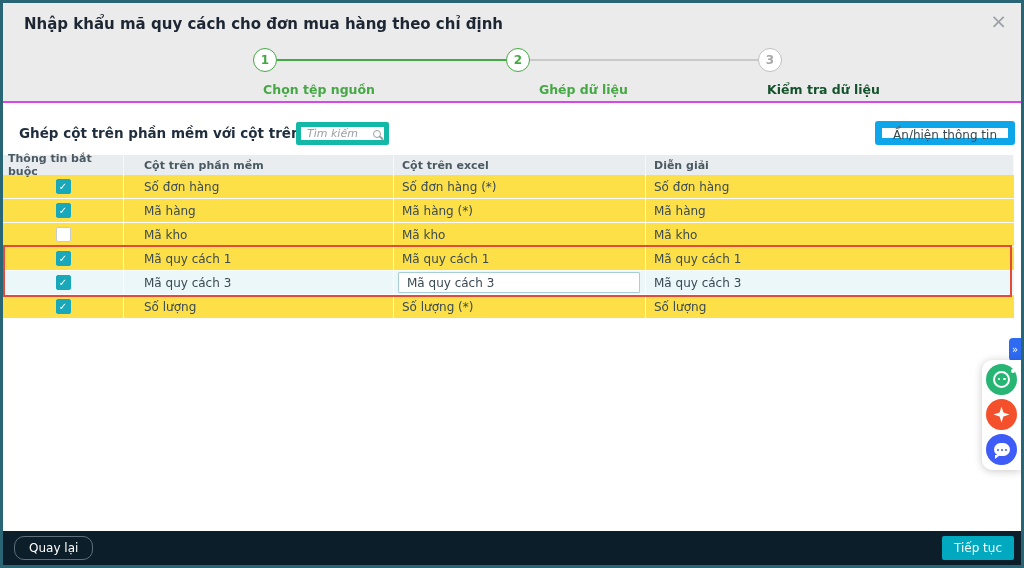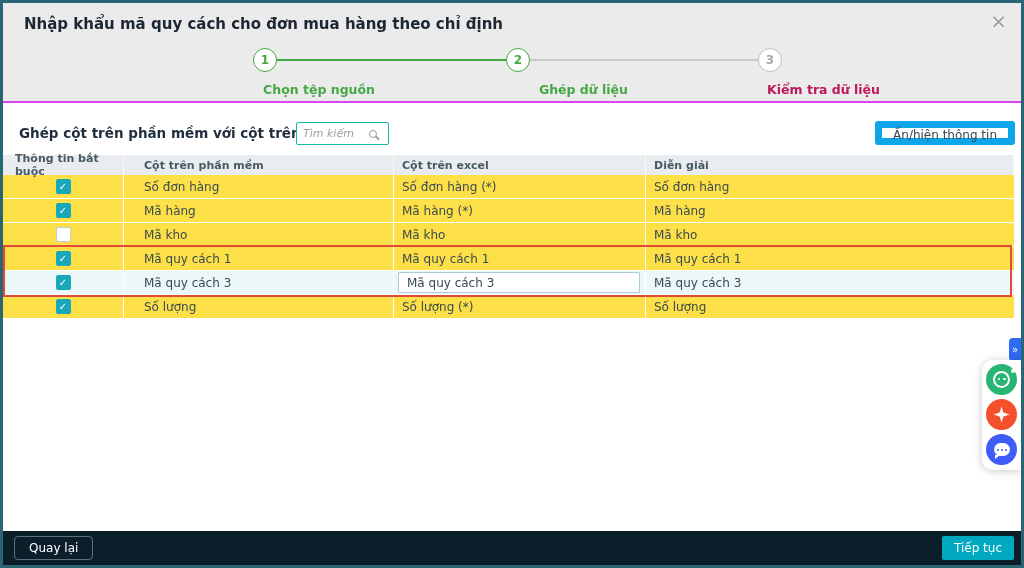--- a/index.html
+++ b/index.html
@@ -14,43 +14,43 @@
   
   .step-line { position:absolute; height:2px; }
   .line-done { left:274px; top:56px; width:229px; background:#45a845; }
   .line-pending { left:527px; top:56px; width:228px; background:#c9c9c9; }
   .step-circle { position:absolute; top:45px; width:24px; height:24px; border-radius:50%; background:#fff;
                  display:flex; align-items:center; justify-content:center; font-size:12px; font-weight:bold; cursor:pointer; }
   .step-circle.green { border:1.5px solid #45a845; color:#45a845; }
   .step-circle.gray  { border:1.5px solid #c0c0c0; color:#a8a8a8; }
   .c1 { left:250px; } .c2 { left:503px; } .c3 { left:755px; }
   .step-label { position:absolute; top:79px; width:220px; text-align:right; font-size:12.5px; font-weight:bold; }
-  .step-label.green { color:#45a845; } .step-label.gray { color:#be185d; font-weight:bold; }
+  .step-label.green { color:#45a845; } .step-label.gray { color:#14532d; font-weight:bold; }
   .l1 { left:152px; } .l2 { left:405px; } .l3 { left:657px; }
 
   
   .section-title { position:absolute; left:16px; top:122px; font-size:13.5px; font-weight:bold; color:#1f2d3d; }
-  .search-box { position:absolute; left:293px; top:119px; width:93px; height:23px; border:1px solid #14b8a6; border-radius:2px;
+  .search-box { position:absolute; left:293px; top:119px; width:93px; height:23px; border:5px solid #14b8a6; border-radius:2px;
                 background:#fff; display:flex; align-items:center; padding:0 6px; }
   .search-box input { border:none; outline:none; width:62px; font-size:11px; font-style:italic; color:#555; font-family:inherit; background:transparent; }
   .search-box input::placeholder { color:#9aa0a6; font-style:italic; }
   .mag { position:relative; width:8px; height:8px; border:1.5px solid #98a0a6; border-radius:50%; flex:none; margin-left:4px; }
   .mag::after { content:""; position:absolute; width:5px; height:1.5px; background:#98a0a6; transform:rotate(45deg); right:-4px; bottom:-2px; }
   .toggle-btn { position:absolute; right:6px; top:118px; height:24px; padding:0 11px; background:#fff; border:7px solid #0ea5e9;
                 border-radius:3px; font-size:12px; color:#37474f; font-family:inherit; cursor:pointer; }
 
   
   .table { position:absolute; left:0; top:152px; width:1011px; }
   .thead { display:flex; height:20px; background:#e9edf0; }
   .thead .th { font-size:11px; font-weight:bold; color:#4a5a63; display:flex; align-items:center; padding-left:8px; border-right:1px solid #f6f8f9; }
   .trow { display:flex; height:24px; background:#fde047; border-bottom:1px solid #fff; cursor:pointer; }
   .trow.selected { background:#ecf7fa; }
   .cell { display:flex; align-items:center; font-size:12px; color:#3a4a52; padding-left:8px; border-right:1px solid #fff; }
   .col1 { width:121px; justify-content:center; padding-left:0; }
-  .thead .col1 { justify-content:flex-start; padding-left:12px; }
+  .thead .col1 { justify-content:flex-start; padding-left:5px; }
   .col2 { width:258px;margin-left:12px; }
   .col3 { width:252px; }
   .col4 { flex:1; border-right:none; }
   .checkbox { width:15px; height:15px; border-radius:2px; background:#fff; border:1px solid #c5ccd1; display:flex;
               align-items:center; justify-content:center; cursor:pointer; }
   .checkbox.checked { background:#18a8ba; border-color:#18a8ba; color:#fff; font-size:10px; font-weight:bold; }
   .checkbox.checked::after { content:"✓"; }
   .cell-input { width:242px; height:21px; border:1px solid #a9cfd6; border-radius:1px; padding:0 8px; font-size:12px;
                 color:#3a4a52; font-family:inherit; outline:none; background:#fff; }
 
@@ -72,21 +72,21 @@
   .sparkle-dot { position:absolute; width:4px; height:4px; background:#fff; border-radius:50%; right:6px; top:9px; }
   .bubble { position:relative; width:16px; height:13px; background:#fff; border-radius:7px; }
   .bubble::after { content:""; position:absolute; left:1px; bottom:-3px; width:0; height:0;
                    border-left:5px solid #fff; border-bottom:4px solid transparent; }
   .bubble-dots { position:absolute; left:3px; top:5.5px; width:2px; height:2px; border-radius:50%; background:#3e5cf7;
                  box-shadow:4px 0 0 #3e5cf7, 8px 0 0 #3e5cf7; }
 
   
   .footer { position:absolute; left:0; bottom:0; width:1018px; height:34px; background:#0d1e2b; }
   .btn-back { position:absolute; left:11px; top:5px; height:24px; padding:0 14px; background:transparent; border:1px solid #5f6e7b;
-              border-radius:4px; color:#fff; font-size:12px; font-family:inherit; cursor:pointer; }
+              border-radius:10px; color:#fff; font-size:12px; font-family:inherit; cursor:pointer; }
   .btn-continue { position:absolute; right:7px; top:5px; height:24px; padding:0 12px; background:#00a9c0; border:none;
                   border-radius:2px; color:#fff; font-size:12px; font-family:inherit; cursor:pointer; }
 </style>
 </head>
 <body>
 
 <div class="dialog">
 
   <div class="header">
     <div class="title">Nhập khẩu mã quy cách cho đơn mua hàng theo chỉ định</div>

